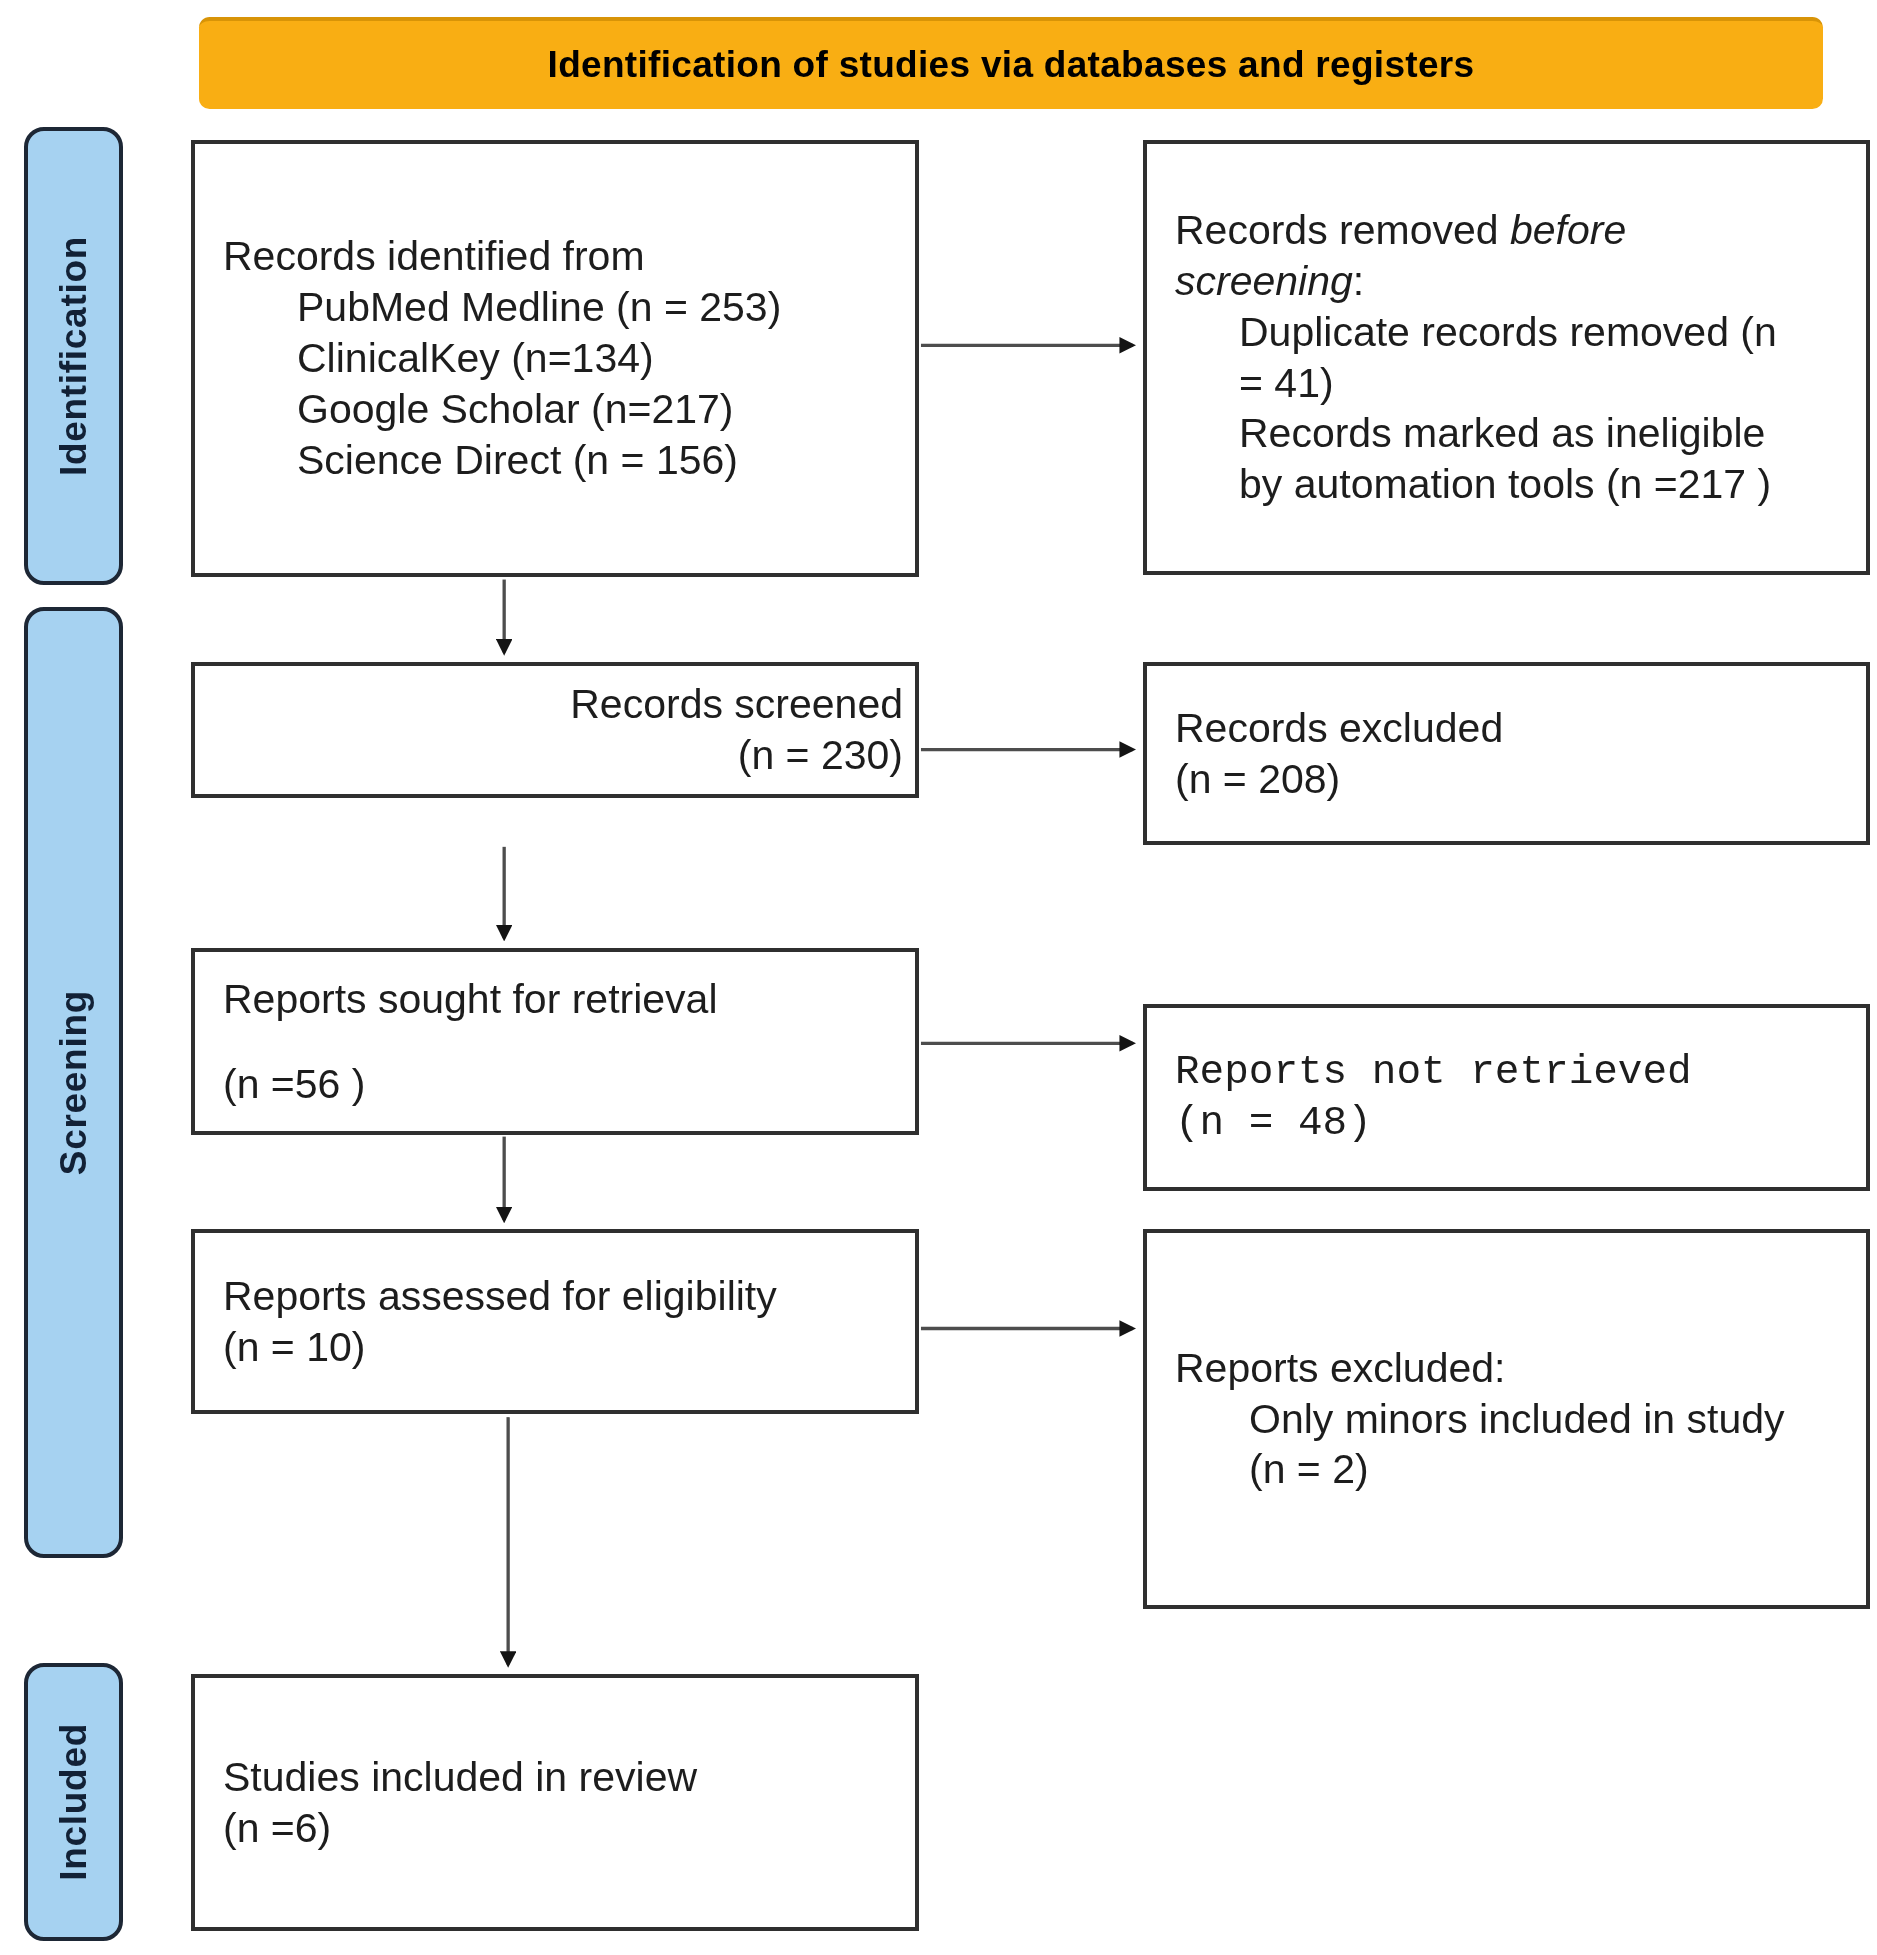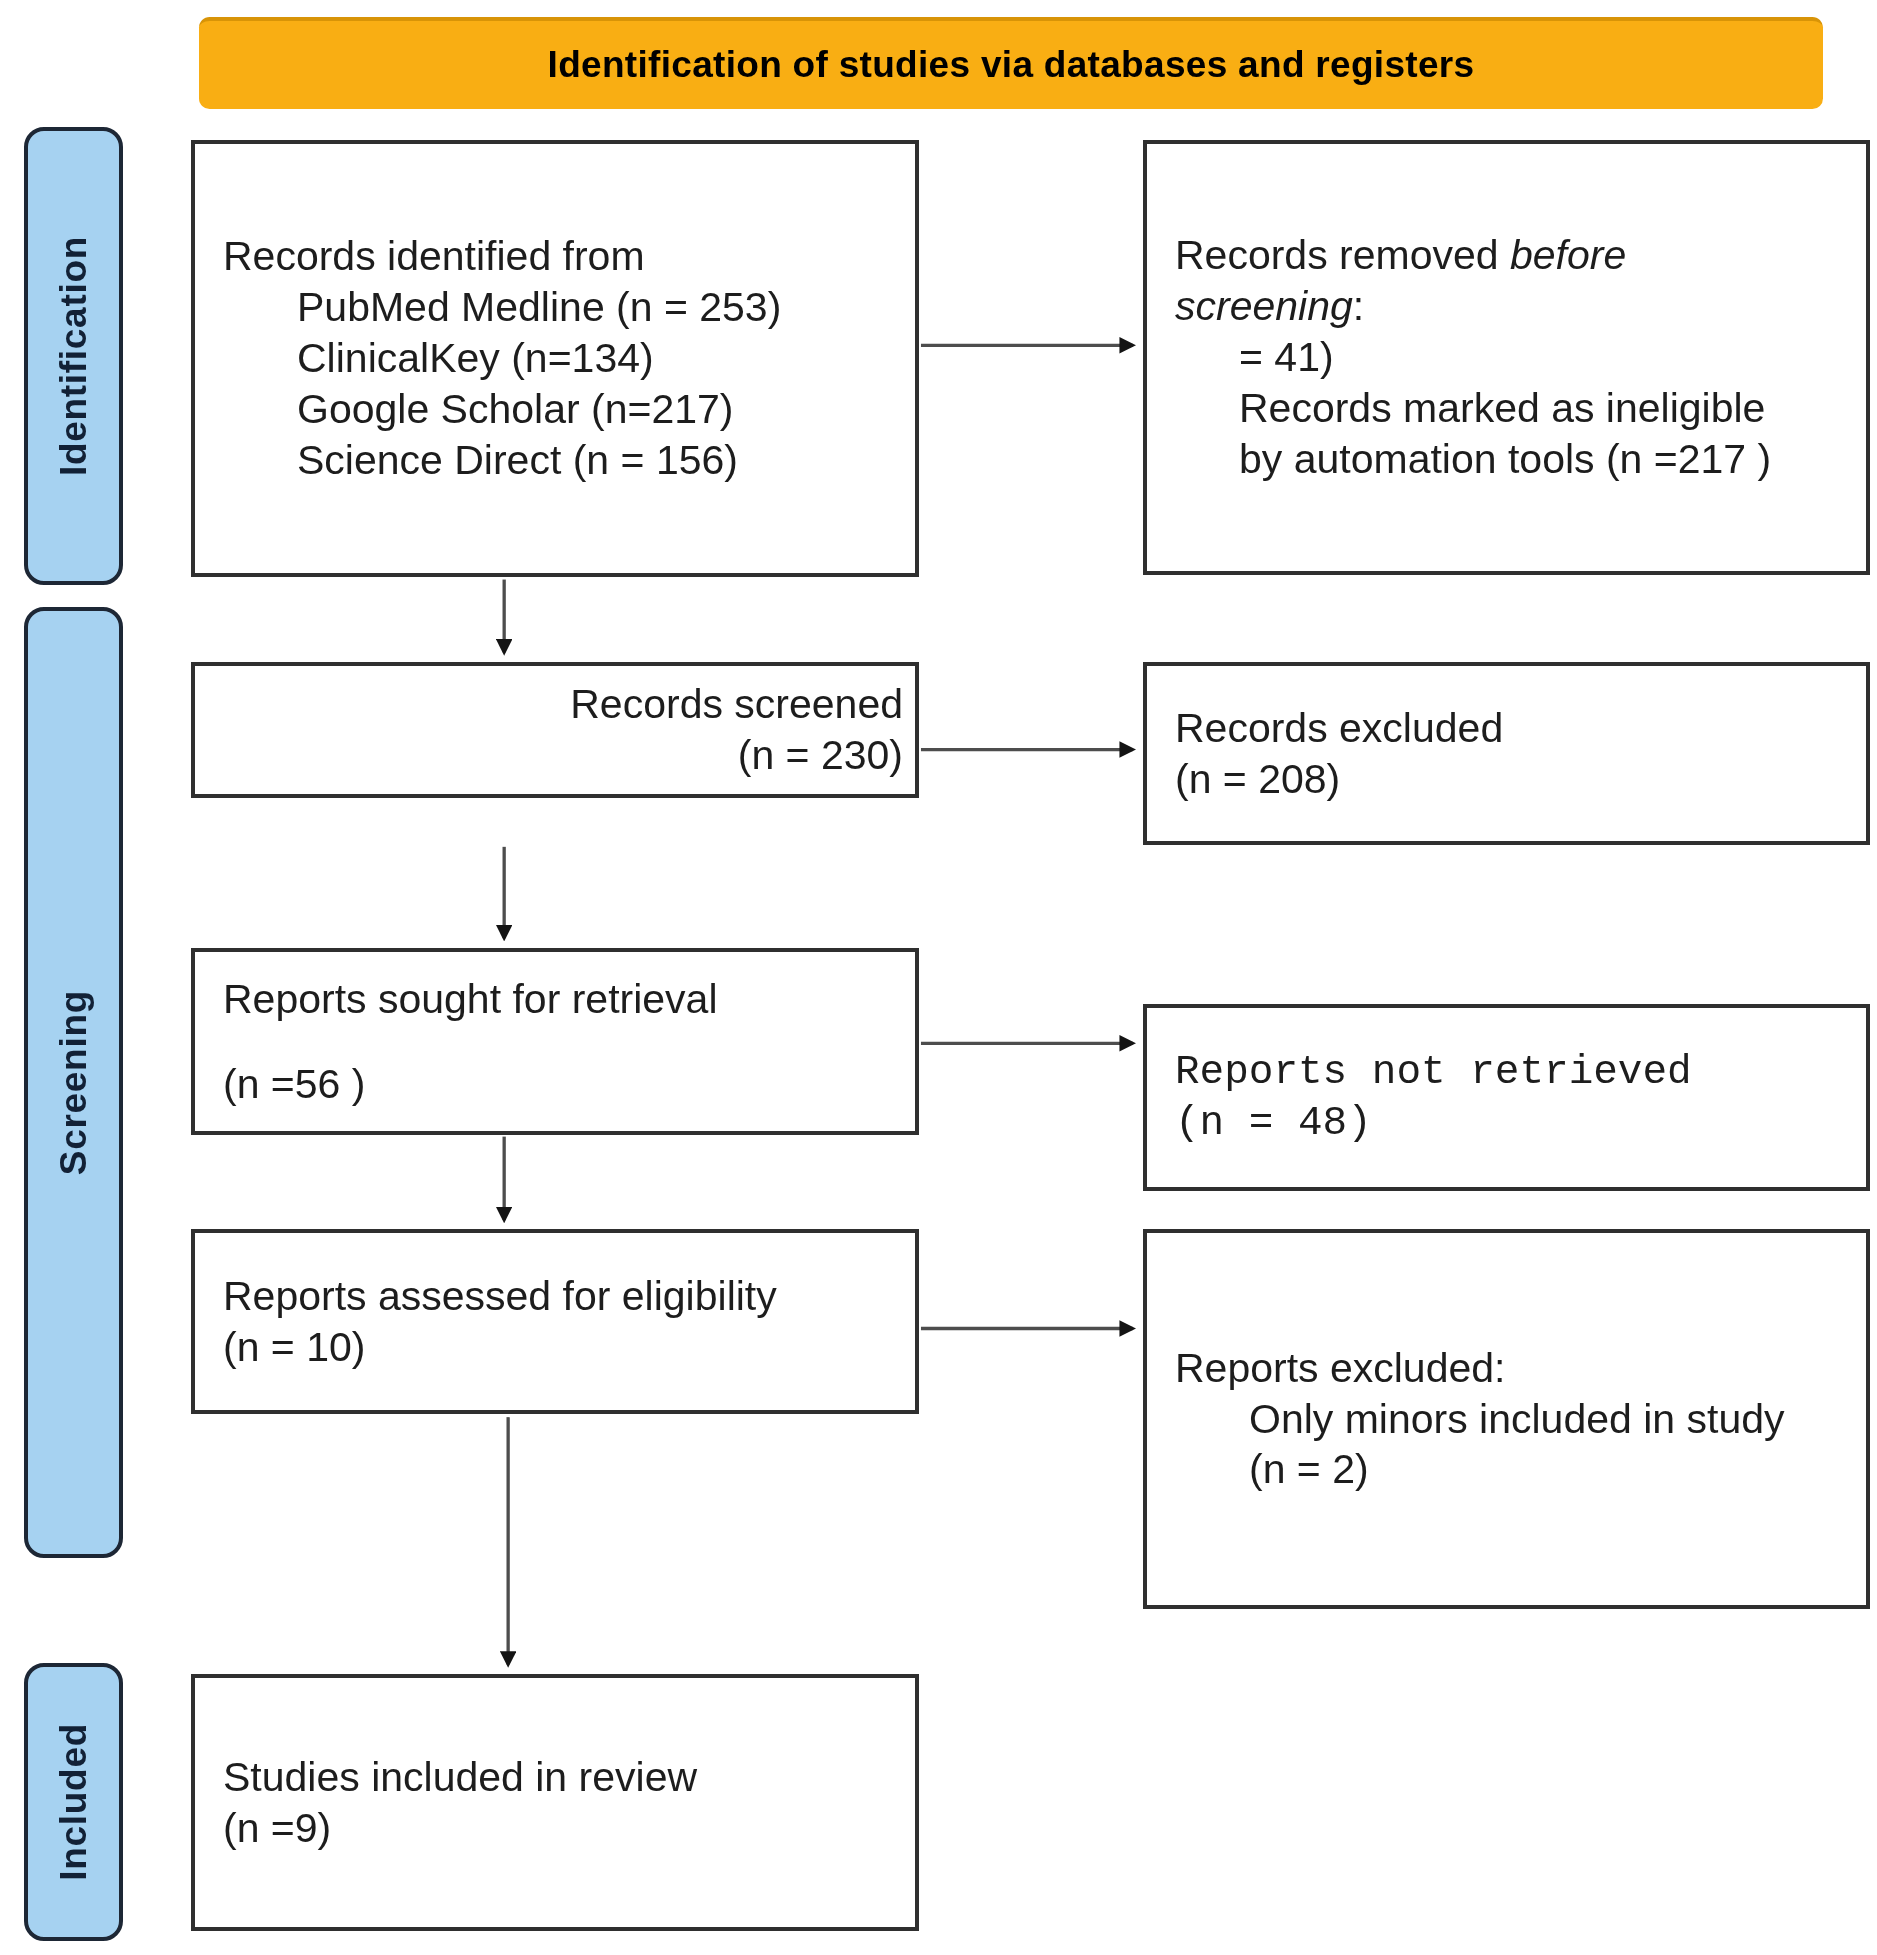--- a/index.html
+++ b/index.html
@@ -133,26 +133,27 @@
     <div class="line">(n =56 )</div>
   </div>
 
   <div class="fbox box-assessed">
     <div class="line">Reports assessed for eligibility</div>
     <div class="line">(n = 10)</div>
   </div>
 
   <div class="fbox box-included">
     <div class="line">Studies included in review</div>
-    <div class="line">(n =9)</div>
+    <div class="line">(n =6)</div>
   </div>
 
   <div class="fbox box-removed">
     <div class="line"><span>Records removed </span><span class="i">before</span></div>
     <div class="line"><span class="i">screening</span><span>:</span></div>
+    <div class="line indent-sm">Duplicate records removed  (n</div>
     <div class="line indent-sm">= 41)</div>
     <div class="line indent-sm">Records marked as ineligible</div>
     <div class="line indent-sm">by automation tools (n =217 )</div>
   </div>
 
   <div class="fbox box-excluded">
     <div class="line">Records excluded</div>
     <div class="line">(n = 208)</div>
   </div>
 

